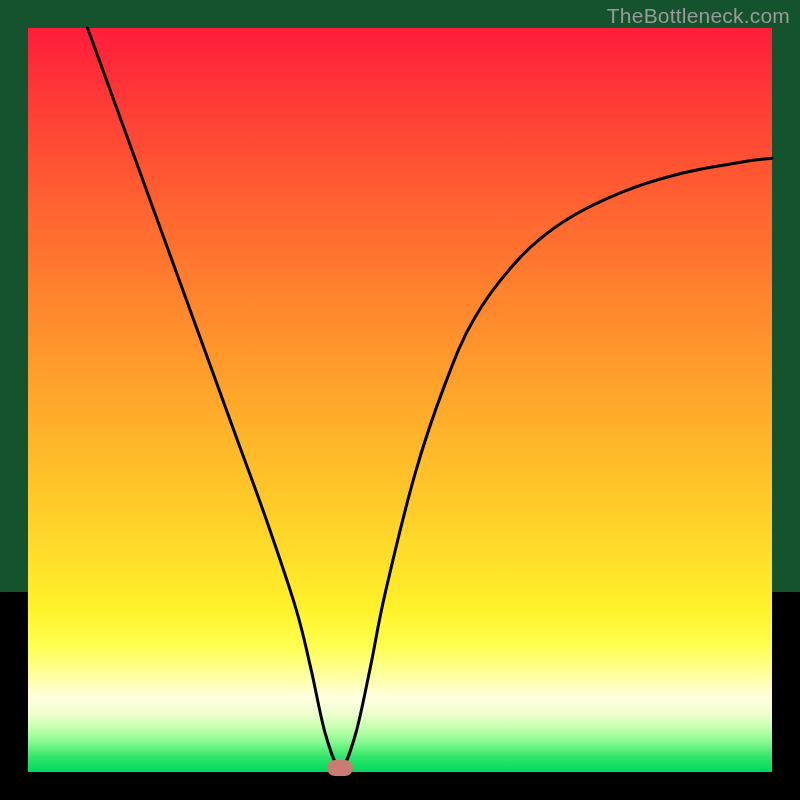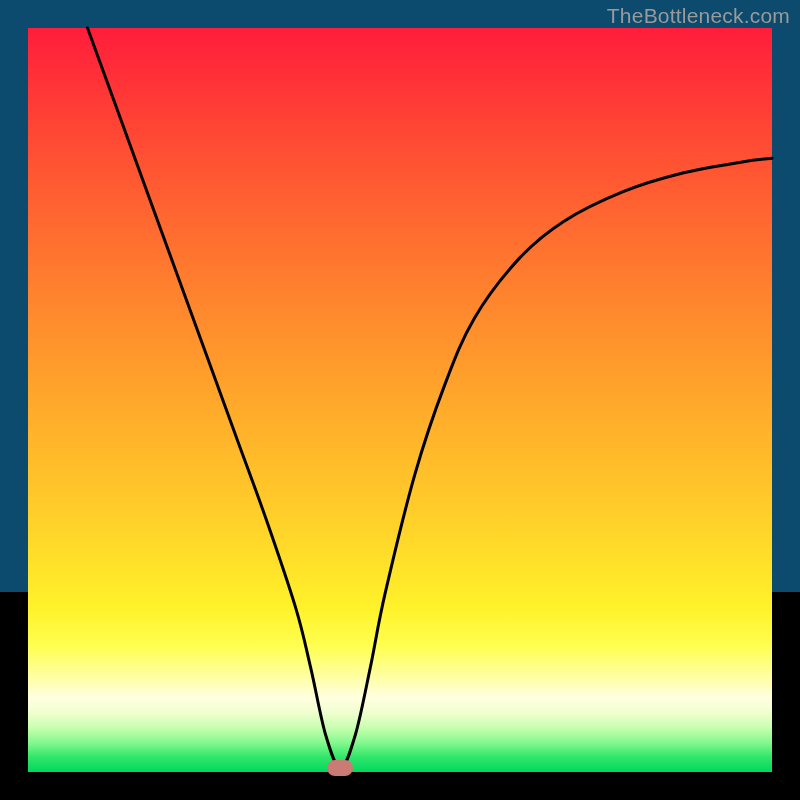--- a/index.html
+++ b/index.html
@@ -3,21 +3,21 @@
 <meta charset="utf-8">
 <style>
   * { margin: 0; padding: 0; box-sizing: border-box; }
   html, body { width: 800px; height: 800px; overflow: hidden; }
   body { background: #000; font-family: Arial, Helvetica, sans-serif; }
 
   .frame {
     position: absolute;
     left: 0; top: 0;
     width: 800px; height: 592px;
-    background: #0c4a6e;
+    background: #14532d;
   }
 
   .plot-area {
     position: absolute;
     left: 28px; top: 28px;
     width: 744px; height: 744px;
     background: linear-gradient(to bottom,
       #ff1d3b 0%,
       #ff2f38 6%,
       #ff4734 14%,

